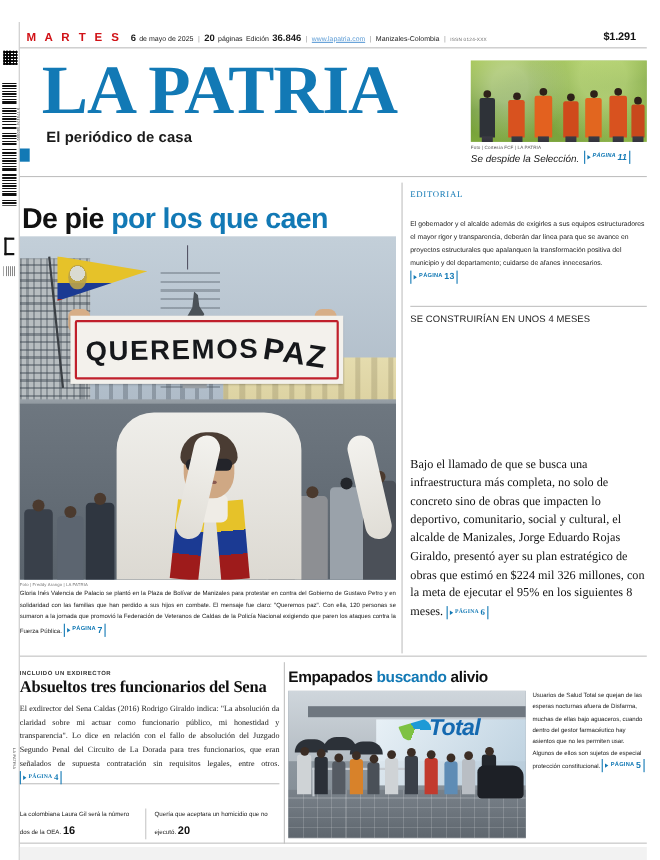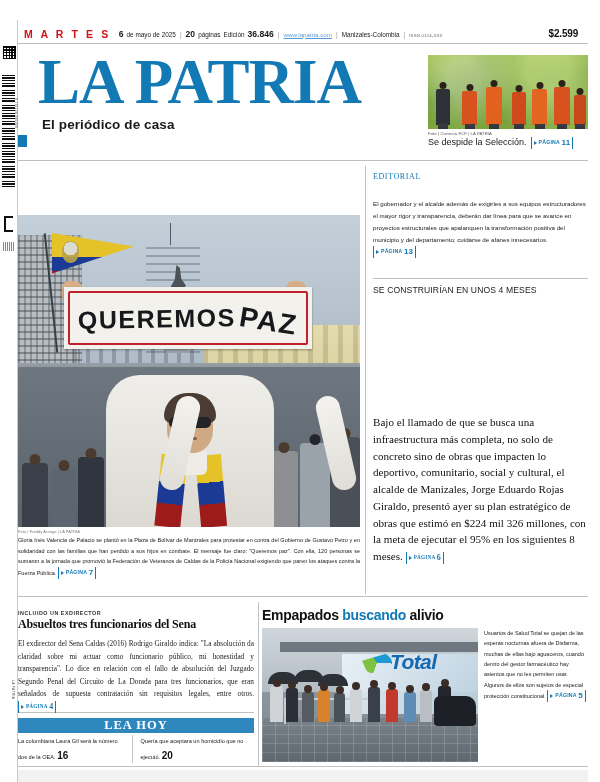--- a/index.html
+++ b/index.html
@@ -133,22 +133,22 @@
   }
   .pl-legs {
     position: absolute; bottom: -11px; left: 50%; transform: translateX(-50%);
     width: 10px; height: 12px;
     background: linear-gradient(#3b3b44, #2a2a32);
   }
   .sp-cap {
     font-size: 4.2px; color: #555; margin-top: 2px; letter-spacing: .1px;
   }
   .sp-line {
-    display: flex; align-items: flex-start; gap: 4px;
-    font-size: 9px; color: #1a1a1a; margin-top: 1px;
+    display: flex; align-items: flex-end; gap: 4px;
+    font-size: 9px; color: #1a1a1a; margin-top: 1px; font-style: italic;
   }
 
   
   .pref {
     display: inline-flex; align-items: center; gap: 1.5px;
     color: #1279b5; font-size: 5.2px; font-weight: bold;
     letter-spacing: .2px; white-space: nowrap;
     border-left: 1.2px solid #1279b5; border-right: 1.2px solid #1279b5;
     padding: 0 2px; line-height: 1.5;
     vertical-align: baseline;
@@ -377,21 +377,21 @@
 
   
   .bl-kicker {
     position: absolute; left: 18px; top: 610px;
     font-size: 5.4px; font-weight: bold; color: #333; letter-spacing: .5px;
   }
   .bl-head {
     position: absolute; left: 18px; top: 617px;
     width: 236px;
     font-family: "Liberation Serif", serif;
-    font-weight: bold; font-size: 12px; color: #111; letter-spacing: -.2px;
+    font-weight: bold; font-size: 15px; color: #111; letter-spacing: -.2px;
   }
   .bl-body {
     position: absolute; left: 18px; top: 638px;
     width: 236px;
     font-family: "Liberation Serif", serif;
     font-size: 7.3px; line-height: 1.72; color: #1a1a1a; text-align: justify;
   }
 
   
   .leahoy-bar {
@@ -506,21 +506,21 @@
       <span>páginas</span>
       <span>Edición</span>
       <b>36.846</b>
       <span class="tb-sep">|</span>
       <a class="tb-url" href="#">www.lapatria.com</a>
       <span class="tb-sep">|</span>
       <span>Manizales-Colombia</span>
       <span class="tb-sep">|</span>
       <span class="tb-tiny">ISSN 0124-XXX</span>
     </span>
-    <span class="tb-price">$2.599</span>
+    <span class="tb-price">$1.291</span>
   </div>
 
   <div class="masthead">
     <div class="logo">LA PATRIA</div>
     <div class="tagline">El periódico de casa</div>
   </div>
   <div class="blue-sq"></div>
 
   <div class="sportbox">
     <div class="sportphoto">
@@ -565,20 +565,24 @@
   </div>
 
   <div class="hrule" style="left:18px; top:160px; width:570px;"></div>
   <div class="vrule" style="left:365px; top:166px; height:428px;"></div>
   <div class="hrule" style="left:373px; top:278px; width:215px;"></div>
   <div class="hrule" style="left:18px; top:596px; width:570px;"></div>
   <div class="vrule" style="left:258px; top:602px; height:165px;"></div>
   <div class="hrule" style="left:18px; top:712px; width:236px;"></div>
   <div class="hrule" style="left:18px; top:766px; width:570px;"></div>
 
+  <div class="main-head">
+    <span>De pie</span>
+    <span class="hl">por los que caen</span>
+  </div>
 
   <div class="mainphoto">
     <div class="sky"></div>
     <div class="bldg win" style="left:0px;top:20px;width:64px;height:140px;"></div>
     <div class="graybld"></div>
     <div class="tower"></div>
     <div class="antenna"></div>
     <div class="yellowbld">
         <div class="yb-win"></div>
       </div>
@@ -666,21 +670,20 @@
   <div class="bl-kicker">INCLUIDO UN EXDIRECTOR</div>
   <div class="bl-head">Absueltos tres funcionarios del Sena</div>
   <div class="bl-body">
     <span>El exdirector del Sena Caldas (2016) Rodrigo Giraldo indica: "La absolución da claridad sobre mi actuar como funcionario público, mi honestidad y transparencia". Lo dice en relación con el fallo de absolución del Juzgado Segundo Penal del Circuito de La Dorada para tres funcionarios, que eran señalados de supuesta contratación sin requisitos legales, entre otros.</span>
     <span class="pref">
       <span>PÁGINA</span>
       <span class="pn">4</span>
     </span>
   </div>
 
-  <div class="leahoy-bar">LEA HOY</div>
   <div class="leahoy-items">
     <div class="lh-item">
       <span>La colombiana Laura Gil será la número dos de la OEA.</span>
       <b>16</b>
     </div>
     <div class="lh-item">
       <span>Quería que aceptara un homicidio que no ejecutó.</span>
       <b>20</b>
     </div>
   </div>

